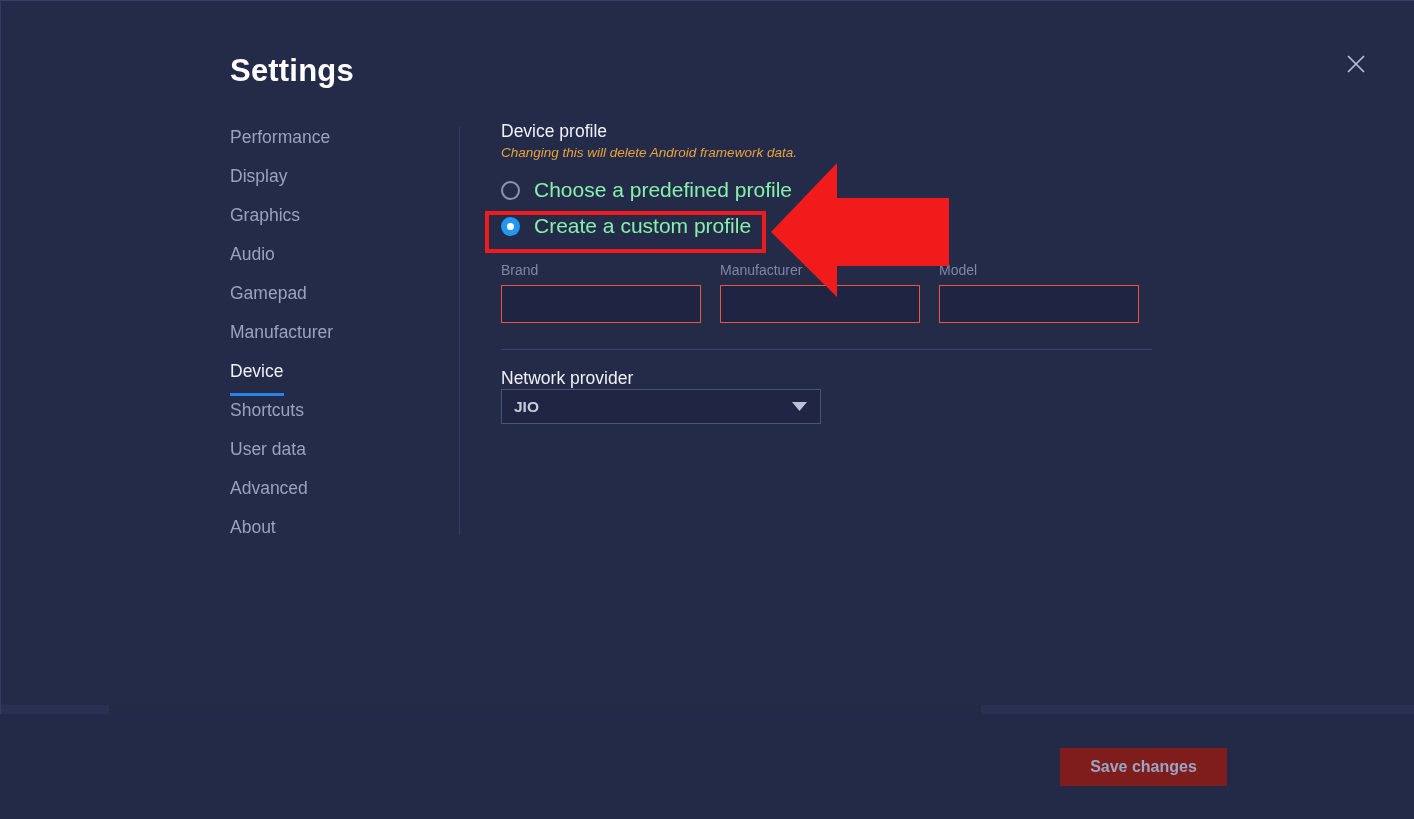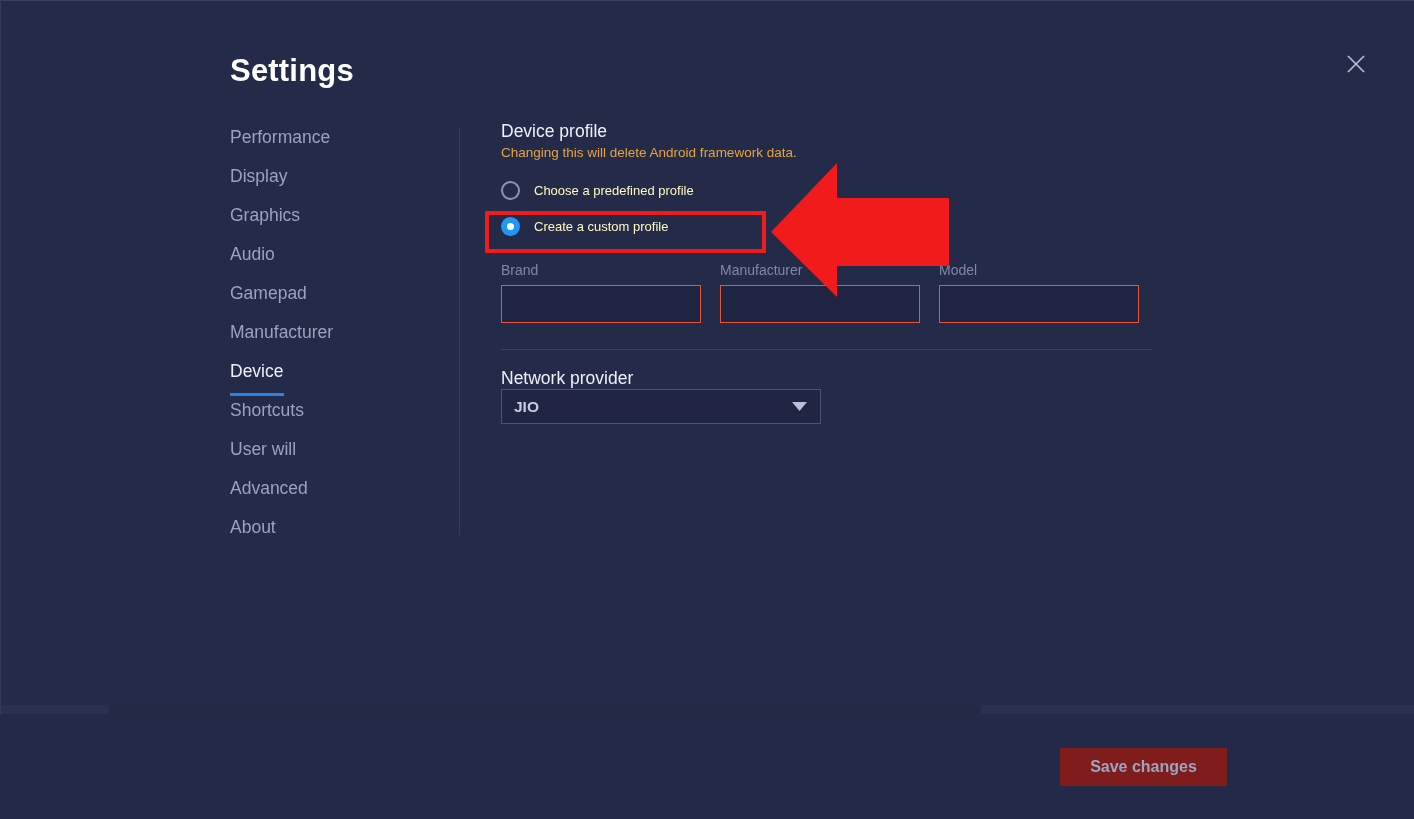--- a/index.html
+++ b/index.html
@@ -52,41 +52,41 @@
     position:absolute; left:458px; top:126px;
     width:1px; height:408px;
     background:#343c60;
   }
   
   .main { position:absolute; left:500px; top:120px; width:660px; }
   .section-title {
     font-size:17.5px; color:#eef1fa; margin-bottom:3px;
   }
   .warn-text {
-    font-size:13.5px; color:#e8a33d; margin-bottom:12px;
+    font-size:13.5px; color:#e8a33d; margin-bottom:12px;font-style:italic;
   }
   .radio-row {
     display:flex; align-items:center;
     height:36px; cursor:pointer; width:max-content;
     padding-right:10px;
   }
   .radio {
     width:19px; height:19px; border-radius:50%;
     border:2px solid #8a92ae;
     margin-right:14px; flex:none;
     display:flex; align-items:center; justify-content:center;
     background:transparent;
   }
   .radio.checked {
     border:none; background:#2196f3;
   }
   .radio.checked .dot {
     width:7px; height:7px; border-radius:50%; background:#ffffff;
   }
-  .radio-label { font-size:13px; color:#fef9c3; }
+  .radio-label { font-size:21px; color:#86efac; }
   
   .hl-box {
     position:absolute; left:-16px; top:90px;
     width:281px; height:42px;
     border:4px solid #f21b1b;
     pointer-events:none;
   }
   
   .fields {
     display:flex; gap:19px; margin-top:18px;
@@ -197,21 +197,21 @@
     <div class="nav-item">
         <span>Manufacturer</span>
       </div>
     <div class="nav-item active">
         <span>Device</span>
       </div>
     <div class="nav-item">
         <span>Shortcuts</span>
       </div>
     <div class="nav-item">
-        <span>User will</span>
+        <span>User data</span>
       </div>
     <div class="nav-item">
         <span>Advanced</span>
       </div>
     <div class="nav-item">
         <span>About</span>
       </div>
   </div>
 
   <div class="v-divider"></div>

